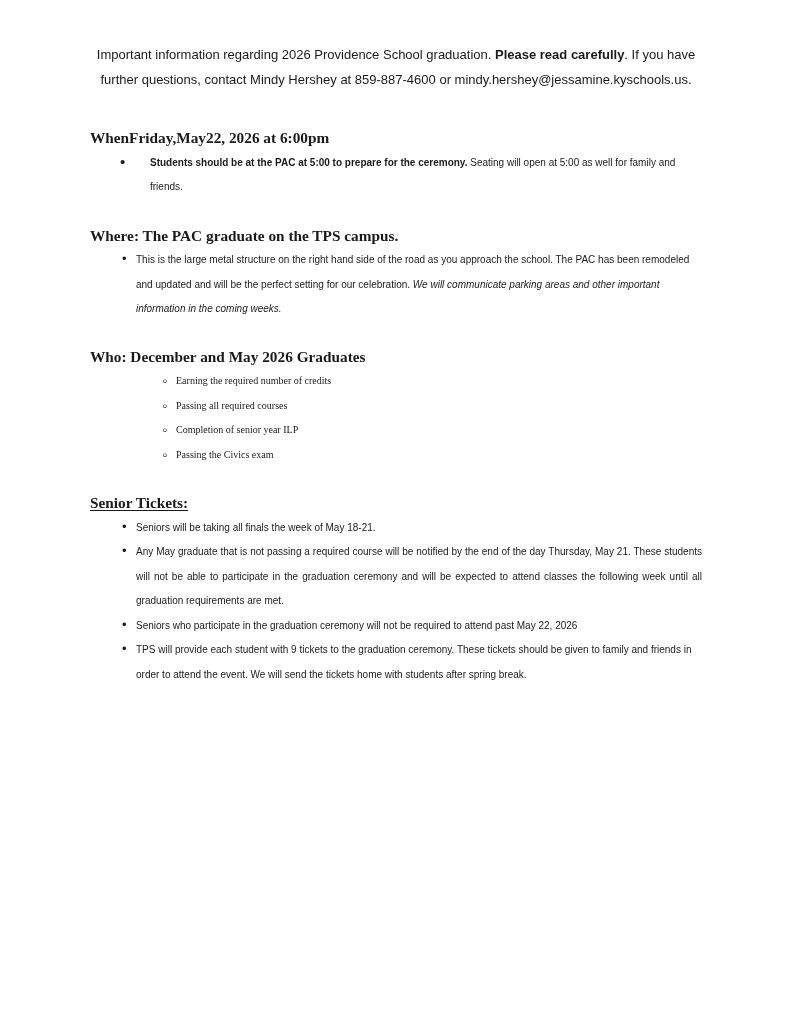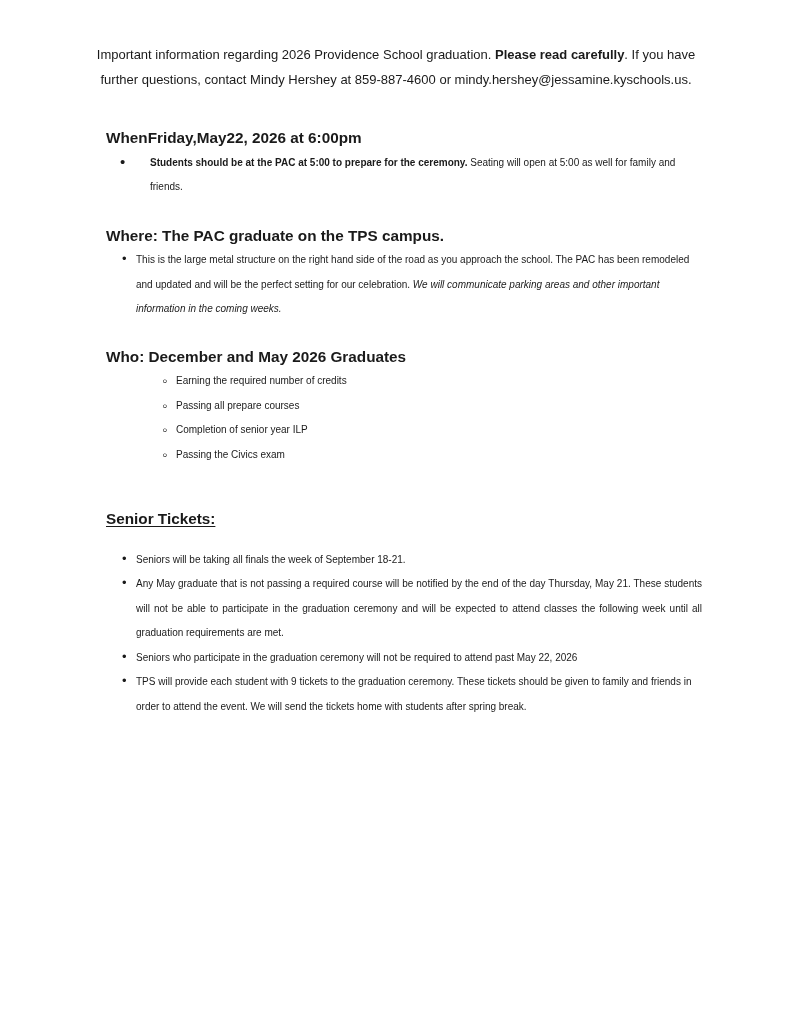--- a/index.html
+++ b/index.html
@@ -38,22 +38,23 @@
     margin: 0 0 34px 0;
     padding: 0 1px;
   }
   .intro b { font-weight: bold; }
 
   
   .heading {
     font-size: 15.3px;
     font-weight: bold;
     line-height: 24.5px;
-    margin: 16px;
+    margin: 0;
     padding: 0;
+    font-family: Liberation Serif, serif;
   }
   .heading.underline {
     text-decoration: underline;
     text-underline-offset: 2px;
     display: inline-block;
   }
   .heading-wrap { margin: 0; padding: 0; line-height: 24.5px; }
 
   
   ul {
@@ -92,20 +93,21 @@
     left: 32px;
     top: -1px;
     font-size: 13px;
     line-height: 24.5px;
   }
 
   
   .lvl2 {
     margin: 0;
     padding: 0;
+    font-family: Liberation Serif, serif;
   }
   .lvl2 > li {
     padding-left: 86px;
   }
   .lvl2 > li::before {
     content: "\25E6";
     position: absolute;
     left: 72px;
     top: 0;
     font-size: 15.3px;
@@ -143,32 +145,32 @@
       <li><span>This is the large metal structure on the right hand side of the road as you approach the school. The PAC has been remodeled and updated and will be the perfect setting for our celebration. </span><em>We will communicate parking areas and other important information in the coming weeks.</em></li>
     </ul>
 
     <div class="gap-md"></div>
 
     <div class="heading-wrap">
       <span class="heading">Who: December and May 2026 Graduates</span>
     </div>
     <ul class="lvl2">
       <li><span>Earning the required number of credits</span></li>
-      <li><span>Passing all prepare courses</span></li>
+      <li><span>Passing all required courses</span></li>
       <li><span>Completion of senior year ILP</span></li>
       <li><span>Passing the Civics exam</span></li>
     </ul>
 
     <div class="gap-lg"></div>
 
     <div class="heading-wrap">
       <span class="heading underline">Senior Tickets:</span>
     </div>
     <ul class="lvl1-tight">
-      <li><span>Seniors will be taking all finals the week of September 18-21.</span></li>
+      <li><span>Seniors will be taking all finals the week of May 18-21.</span></li>
       <li class="just"><span>Any May graduate that is not passing a required course will be notified by the end of the day Thursday, May 21. These students will not be able to participate in the graduation ceremony and will be expected to attend classes the following week until all graduation requirements are met.</span></li>
       <li><span>Seniors who participate in the graduation ceremony will not be required to attend past May 22, 2026</span></li>
     </ul>
 
     <ul class="lvl1-tight">
       <li><span>TPS will provide each student with 9 tickets to the graduation ceremony. These tickets should be given to family and friends in order to attend the event. We will send the tickets home with students after spring break.</span></li>
     </ul>
 
   </div>
 </div>

